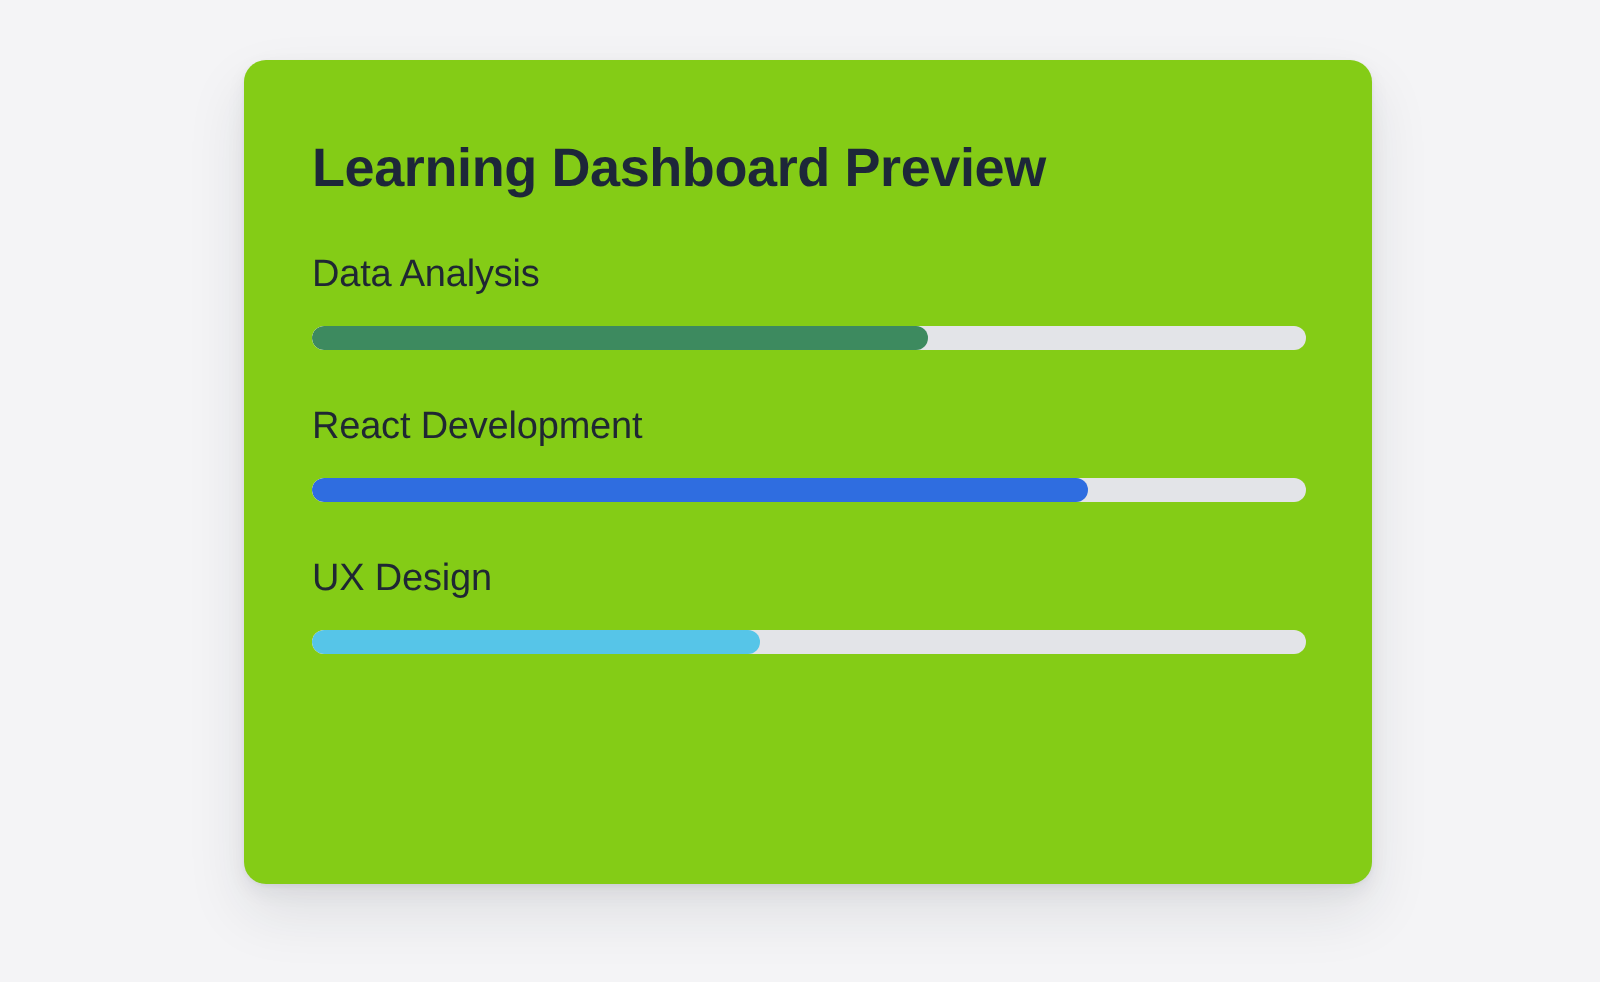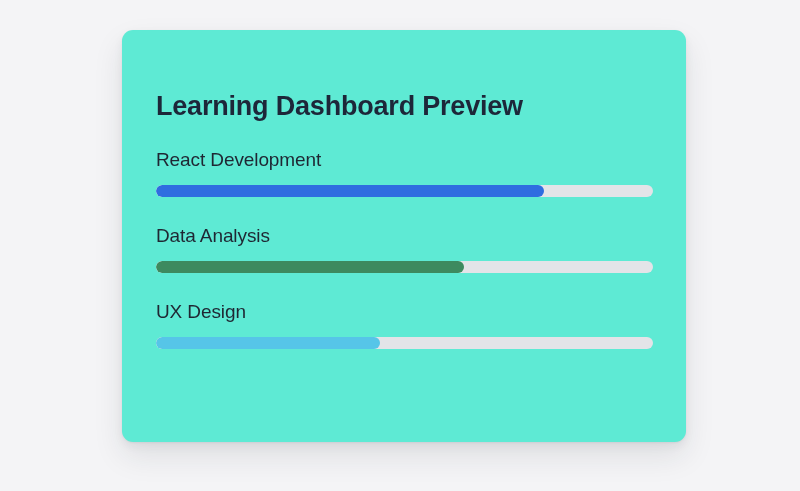--- a/index.html
+++ b/index.html
@@ -19,27 +19,27 @@
     width: 800px;
     height: 491px;
   }
 
   .card {
     position: absolute;
     left: 122px;
     top: 30px;
     width: 564px;
     height: 412px;
-    background: #5eead4;
+    background: #84cc16;
     border-radius: 11px;
     box-shadow: 0 14px 30px rgba(28, 35, 52, 0.10),
                 0 4px 10px rgba(28, 35, 52, 0.06),
                 0 1px 2px rgba(28, 35, 52, 0.05);
     box-sizing: border-box;
-    padding: 60px 34px 34px 34px;
+    padding: 38px 34px 34px 34px;
   }
 
   .card-title {
     font-size: 27px;
     font-weight: bold;
     color: #1d2739;
     letter-spacing: -0.2px;
     line-height: 32px;
     margin: 0 0 0 0;
     white-space: nowrap;
@@ -88,30 +88,30 @@
 
 <div class="stage">
 
   <div class="card">
 
     <div class="card-title">Learning Dashboard Preview</div>
 
     <div class="progress-list">
 
       <div class="progress-item">
-        <div class="progress-label">React Development</div>
+        <div class="progress-label">Data Analysis</div>
         <div class="progress-track">
-          <div class="progress-fill" style="width: 78%; background: rgb(47, 109, 224);"></div>
+          <div class="progress-fill" style="width: 62%; background: rgb(61, 138, 95);"></div>
         </div>
       </div>
 
       <div class="progress-item">
-        <div class="progress-label">Data Analysis</div>
+        <div class="progress-label">React Development</div>
         <div class="progress-track">
-          <div class="progress-fill" style="width: 62%; background: rgb(61, 138, 95);"></div>
+          <div class="progress-fill" style="width: 78%; background: rgb(47, 109, 224);"></div>
         </div>
       </div>
 
       <div class="progress-item">
         <div class="progress-label">UX Design</div>
         <div class="progress-track">
           <div class="progress-fill" style="width: 45%; background: rgb(86, 197, 232);"></div>
         </div>
       </div>
 

